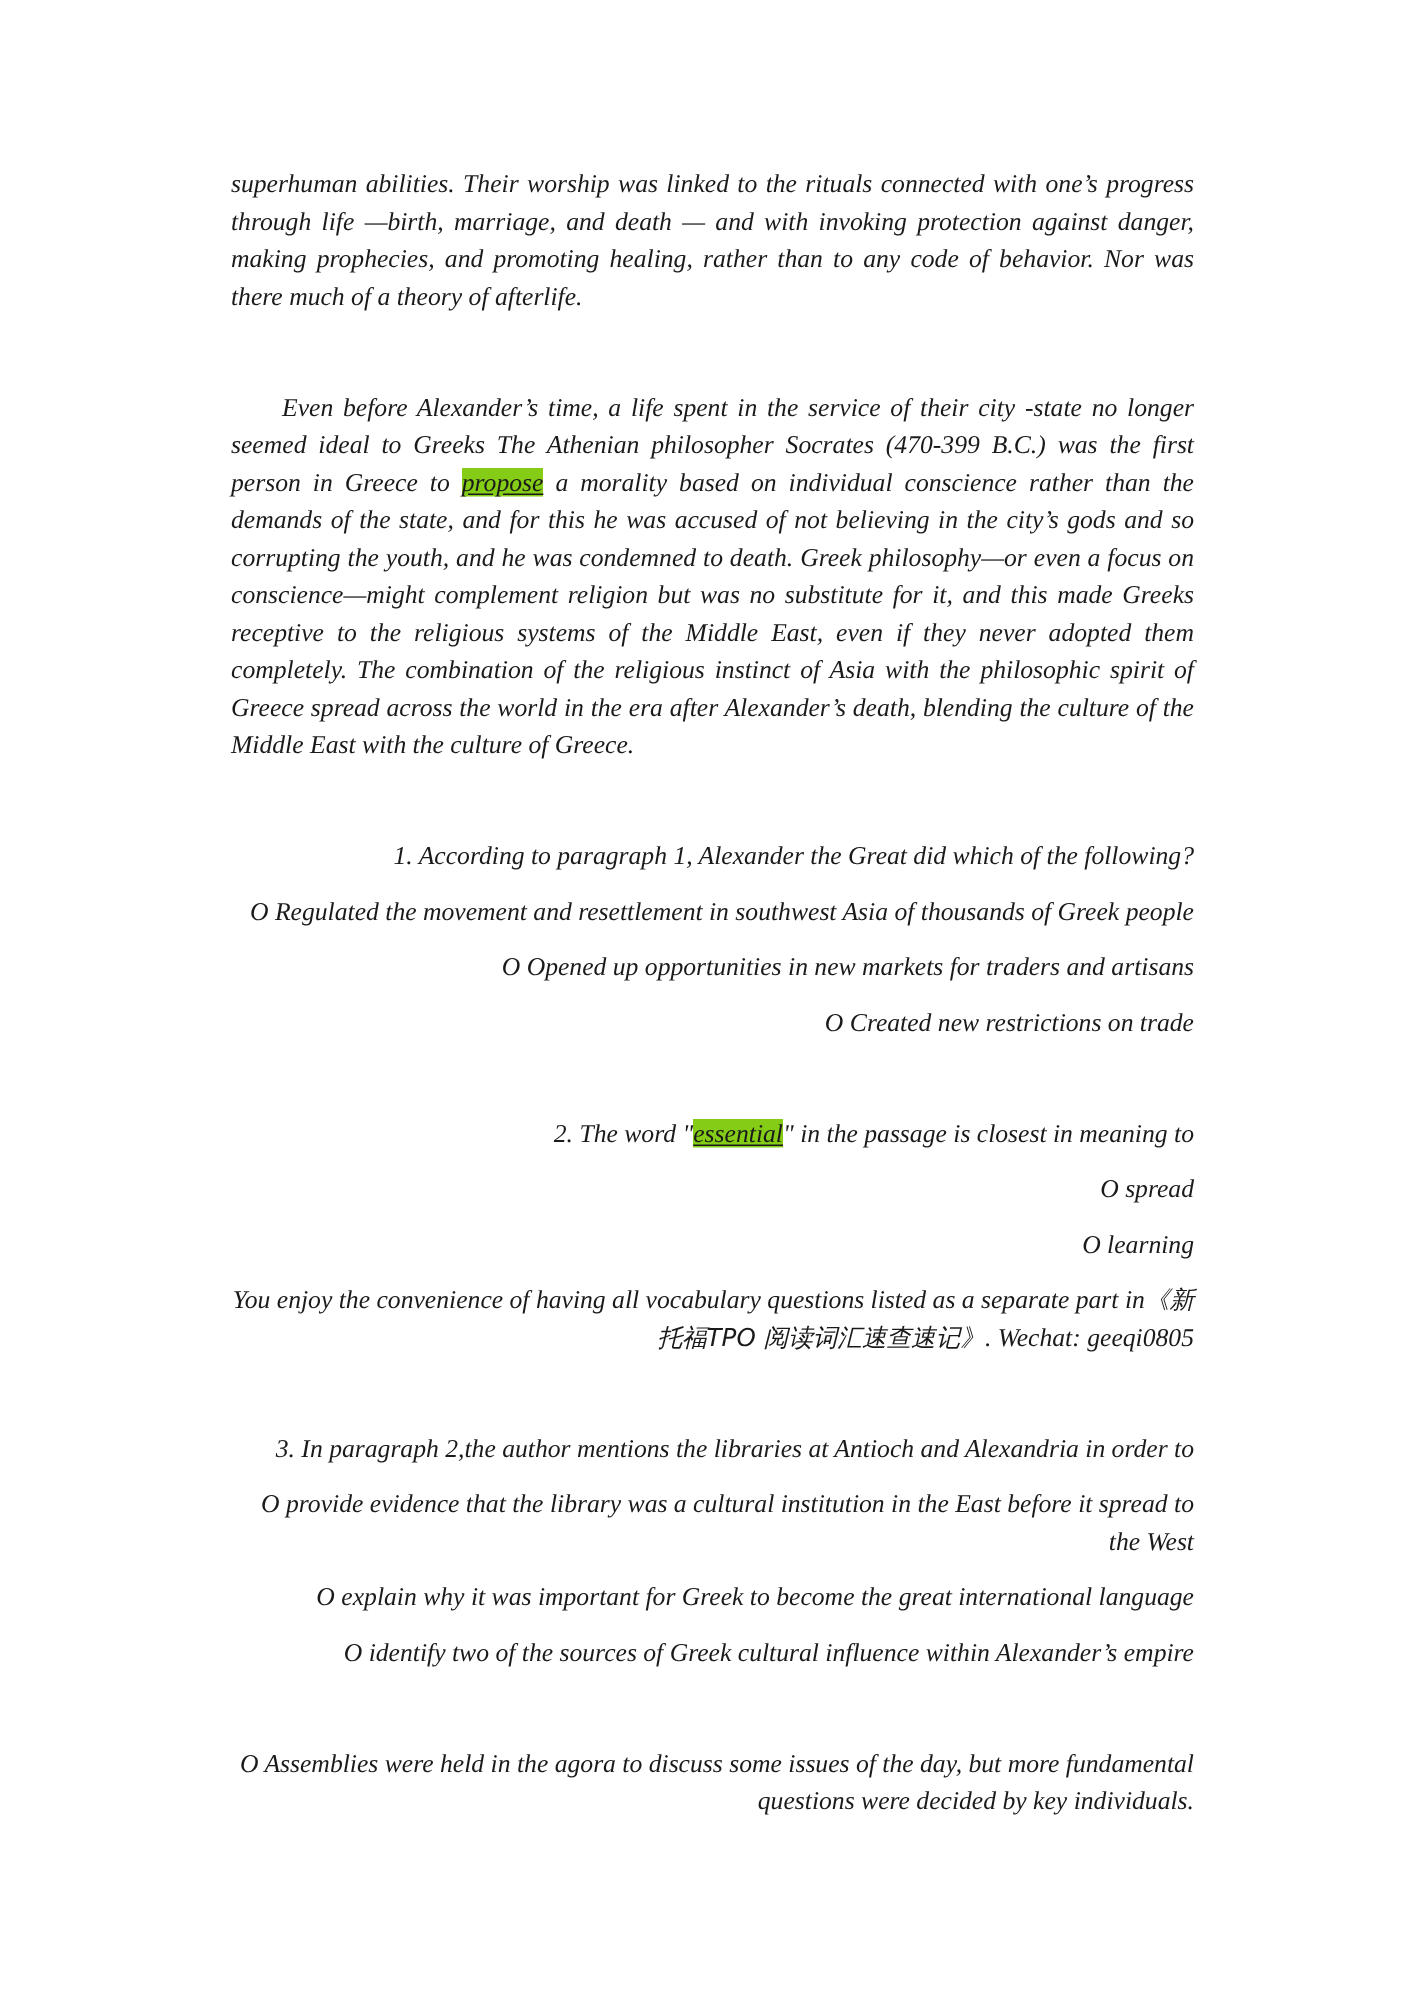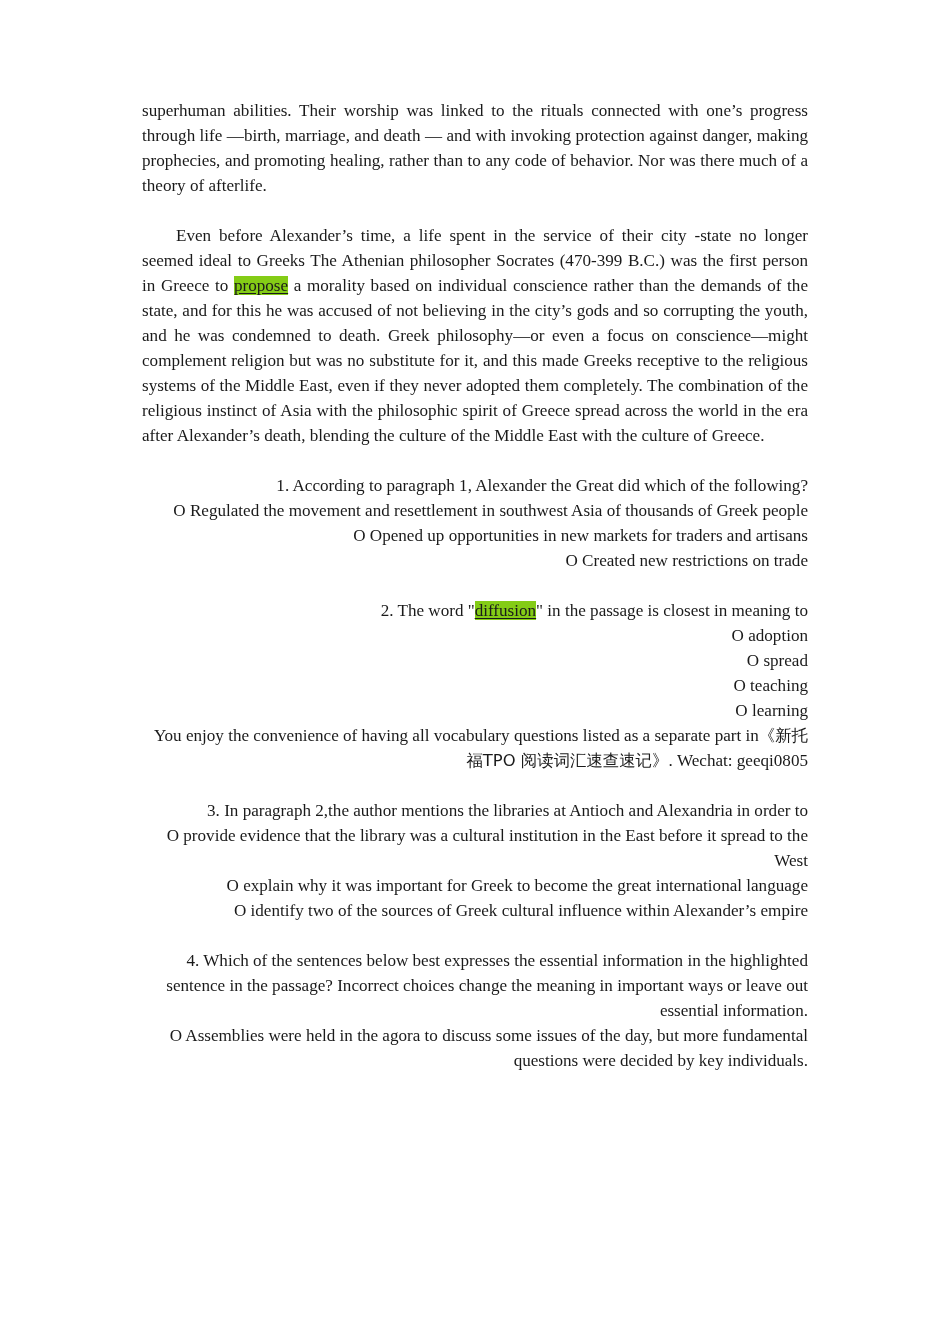--- a/index.html
+++ b/index.html
@@ -48,21 +48,21 @@
     text-decoration: underline;
     text-underline-offset: 1.5px;
   }
   .cjk {
     font-family: "DejaVu Sans", "Liberation Sans", sans-serif;
     font-size: 16.4px;
   }
   .opt-mark {
     font-family: "Liberation Serif", "DejaVu Serif", serif;
   }
-  .block { margin: 0; }
+  .block { margin: 12px; font-style: italic; }
 </style>
 </head>
 <body>
 
 <div class="page">
   <div class="content">
 
     <p class="para block">superhuman abilities. Their worship was linked to the rituals connected with one’s progress through life —birth, marriage, and death  — and with invoking protection against danger, making prophecies, and promoting healing, rather than to any code of behavior. Nor was there much of a theory of afterlife.</p>
 
     <div class="gap-md"></div>
@@ -71,34 +71,31 @@
 
     <div class="gap-md"></div>
 
     <p class="qline block">1. According to paragraph 1, Alexander the Great did which of the following?</p>
     <p class="qline block"><span class="opt-mark">O</span> <span>Regulated the movement and resettlement in southwest Asia of thousands of Greek people</span></p>
     <p class="qline block"><span class="opt-mark">O</span> <span>Opened up opportunities in new markets for traders and artisans</span></p>
     <p class="qline block"><span class="opt-mark">O</span> <span>Created new restrictions on trade</span></p>
 
     <div class="gap-md"></div>
 
-    <p class="qline block"><span>2. The word "</span><span class="hl">diffusion</span><span>" in the passage is closest in meaning to</span></p>
-    <p class="qline block"><span class="opt-mark">O</span> <span>adoption</span></p>
+    <p class="qline block"><span>2. The word "</span><span class="hl">essential</span><span>" in the passage is closest in meaning to</span></p>
     <p class="qline block"><span class="opt-mark">O</span> <span>spread</span></p>
-    <p class="qline block"><span class="opt-mark">O</span> <span>teaching</span></p>
     <p class="qline block"><span class="opt-mark">O</span> <span>learning</span></p>
 
     <p class="qline block"><span>You enjoy the convenience of having all vocabulary questions listed as a separate part in</span><span class="cjk">《新托福</span><span class="cjk">TPO 阅读词汇速查速记》</span><span>. Wechat: geeqi0805</span></p>
 
     <div class="gap-md"></div>
 
     <p class="qline block">3. In paragraph 2,the author mentions the libraries at Antioch and Alexandria in order to</p>
     <p class="qline block"><span class="opt-mark">O</span> <span>provide evidence that the library was a cultural institution in the East before it spread to the West</span></p>
     <p class="qline block"><span class="opt-mark">O</span> <span>explain why it was important for Greek to become the great international language</span></p>
     <p class="qline block"><span class="opt-mark">O</span> <span>identify two of the sources of Greek cultural influence within Alexander’s empire</span></p>
 
     <div class="gap-md"></div>
 
-    <p class="qline block">4. Which of the sentences below best expresses the essential information in the highlighted sentence in the passage? Incorrect choices change the meaning in important ways or leave out essential information.</p>
     <p class="qline block"><span class="opt-mark">O</span> <span>Assemblies were held in the agora to discuss some issues of the day, but more fundamental questions were decided by key individuals.</span></p>
 
   </div>
 </div>
 
 </body></html>

